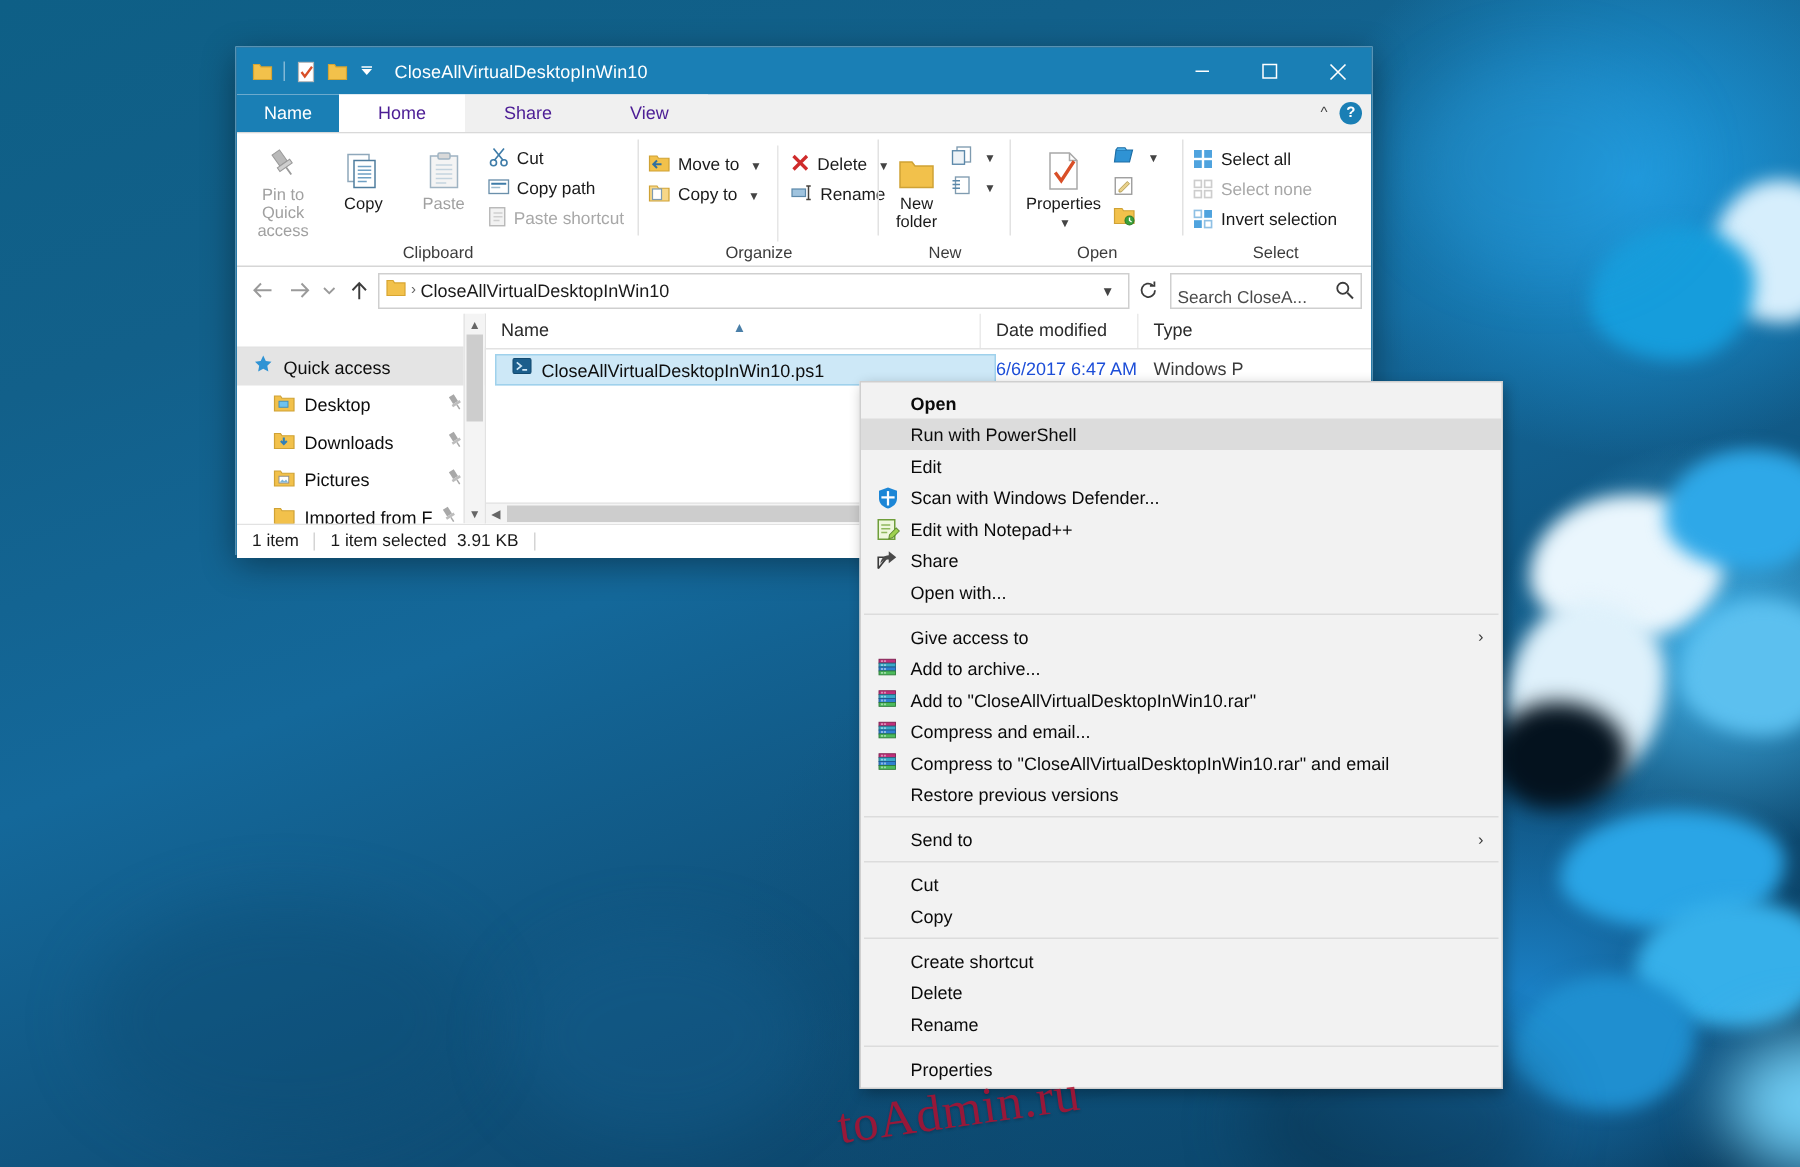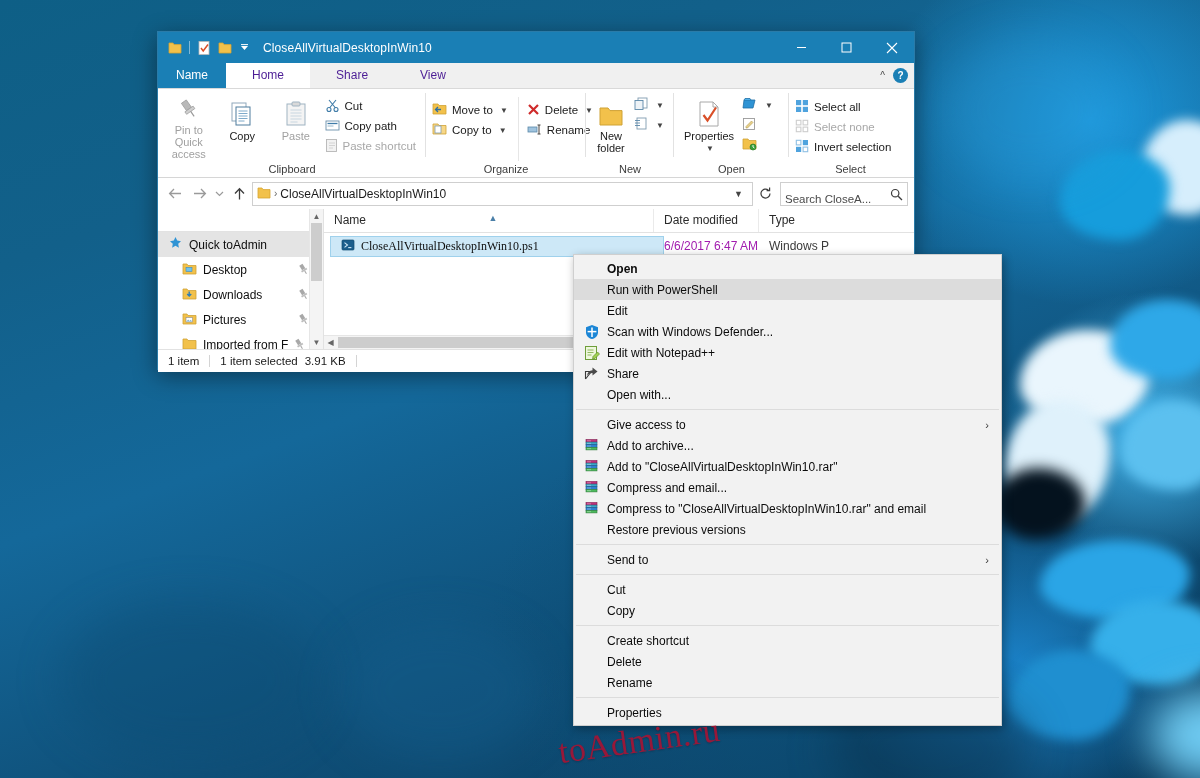--- a/index.html
+++ b/index.html
@@ -133,21 +133,21 @@
   .colhdr{height:23px;display:flex;border-bottom:1px solid #e2e2e2;align-items:center;}
   .col{
     font-size:12px;color:#2a2a2a;padding-left:10px;position:relative;height:23px;line-height:23px;
     border-right:1px solid #eaeaea;box-sizing:border-box;
   }
   .col .sortmark{position:absolute;left:50%;top:-2px;font-size:9px;color:#4a7fa8;}
   .filerow{
     height:21px;display:flex;align-items:center;gap:6px;padding-left:10px;margin-top:3px;
   }
   .filerow.sel{background:#cde8f7;border:1px solid #9fd1ec;margin-left:6px;margin-right:250px;height:19px;}
-  .fname{font-size:12px;color:#0e0e0e;white-space:nowrap;font-family:Liberation Serif, serif;}
+  .fname{font-size:12px;color:#0e0e0e;white-space:nowrap;}
   .fmeta{position:absolute;font-size:12px;color:#2a2a2a;white-space:nowrap;}
   .hscroll{position:absolute;left:0;right:0;bottom:0;height:13px;background:#f4f4f4;border-top:1px solid #e6e6e6;display:flex;align-items:center;}
   .hs-arrow{width:13px;text-align:center;font-size:8px;color:#666;}
   .hs-thumb{flex:1;height:11px;background:#cdcdcd;margin:0 1px;}
 
   .statusbar{
     height:22px;border-top:1px solid #e2e2e2;display:flex;align-items:center;
     padding-left:10px;font-size:11.5px;color:#1a1a1a;gap:0;background:#fff;
   }
   .st-sep{width:1px;height:12px;background:#d4d4d4;margin:0 10px;}
@@ -568,21 +568,21 @@
 
     <div class="navpane">
       <div class="navhdr"></div>
 
       <div class="navitem sel">
         <span>
           <svg width="15" height="14" viewBox="0 0 15 14">
               <path d="M7.5 1l1.7 3.6L13 5.2l-2.8 2.6.7 3.9-3.4-1.9L4.1 11.7l.7-3.9L2 5.2l3.8-.6z" fill="#2f93d4"></path>
             </svg>
         </span>
-        <span>Quick toAdmin</span>
+        <span>Quick access</span>
       </div>
 
       <div class="navitem indent">
         <span>
           <svg width="15" height="13" viewBox="0 0 15 13">
               <path d="M1 2h4l1 1.5h8V12H1z" fill="#f2c14b" stroke="#cfa235" stroke-width=".8"></path>
               <rect x="4" y="5.5" width="6" height="4" fill="#6fc2ef" stroke="#3d8cbd" stroke-width=".6"></rect>
             </svg>
         </span>
         <span>Desktop</span>
@@ -679,21 +679,21 @@
         <div class="filerow sel">
           <span>
             <svg width="14" height="14" viewBox="0 0 14 14">
                 <rect x="1" y="2" width="12" height="10" rx="1" fill="#1b5e8c" stroke="#124a70" stroke-width=".7"></rect>
                 <path d="M3.5 4.6l3 2.4-3 2.4" stroke="#cfe8f7" stroke-width="1.1" fill="none"></path>
                 <path d="M7.2 9.6h3.2" stroke="#cfe8f7" stroke-width="1.1"></path>
               </svg>
           </span>
           <span class="fname">CloseAllVirtualDesktopInWin10.ps1</span>
         </div>
-        <span class="fmeta" style="left:340px;top:3px;color:#a21caf;">6/6/2017 6:47 AM</span>
+        <span class="fmeta" style="left:340px;top:3px;color:#1d4ed8;">6/6/2017 6:47 AM</span>
         <span class="fmeta" style="left:445px;top:3px;color:#3a3a3a;">Windows P</span>
       </div>
 
       <div class="hscroll">
         <div class="hs-arrow">◀</div>
         <div class="hs-thumb"></div>
         <div class="hs-arrow">▶</div>
       </div>
     </div>
   </div>

